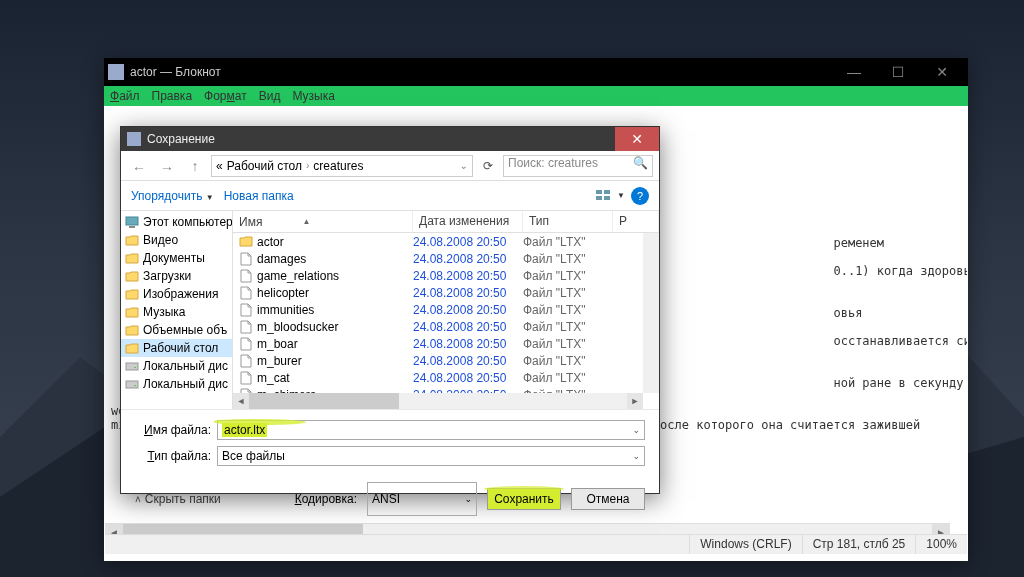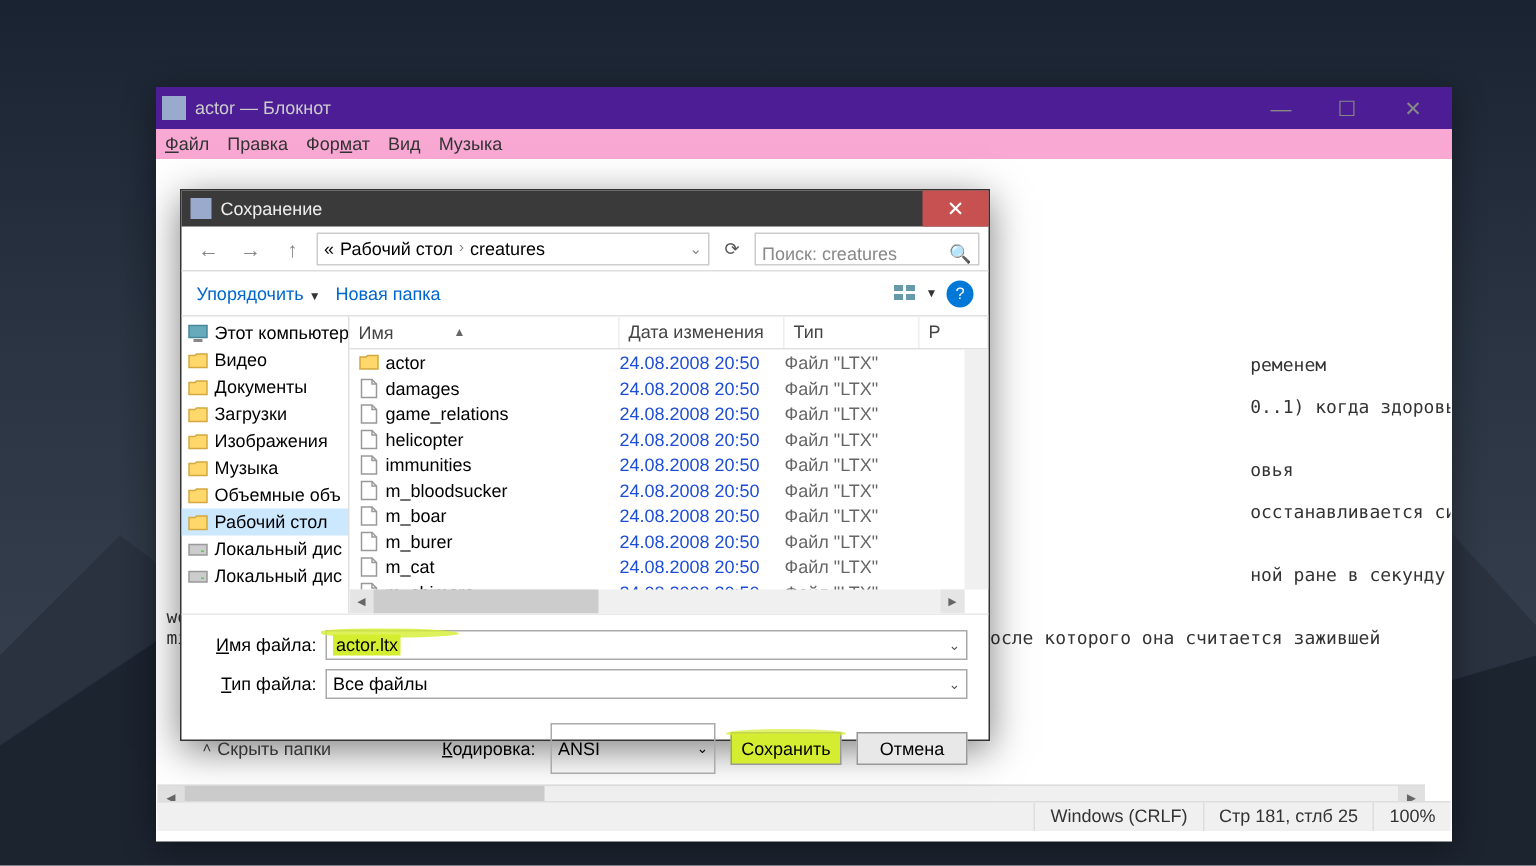--- a/index.html
+++ b/index.html
@@ -1,25 +1,25 @@
 <!DOCTYPE html>
 <html><head>
 <meta charset="utf-8">
 <style>
 * { box-sizing: border-box; margin: 0; padding: 0; font-family: "Segoe UI", Tahoma, sans-serif; }
 body { width: 1024px; height: 577px; overflow: hidden; position: relative; background: linear-gradient(180deg, #1a2332 0%, #2a3442 40%, #3a4452 100%); }
 .mountains { position: absolute; bottom: 0; left: 0; right: 0; height: 320px; }
 .mountains svg { width: 100%; height: 100%; }
 
 .notepad-window { position: absolute; left: 104px; top: 58px; width: 864px; height: 503px; background: #fff; box-shadow: 0 4px 20px rgba(0,0,0,0.4); }
-.notepad-titlebar { height: 28px; background: #4c1d95; display: flex; align-items: center; padding: 0 4px; }
+.notepad-titlebar { height: 28px; background: #000000; display: flex; align-items: center; padding: 0 4px; }
 .notepad-titlebar .icon { width: 16px; height: 16px; background: #9ac; margin-right: 6px; }
 .notepad-titlebar .title { color: #ccc; font-size: 12px; flex: 1; }
 .notepad-titlebar .win-btn { width: 44px; height: 28px; display: flex; align-items: center; justify-content: center; color: #888; font-size: 14px; }
-.notepad-menubar { height: 20px; background: #f9a8d4; display: flex; align-items: center; padding: 0 6px; gap: 12px; font-size: 12px; }
+.notepad-menubar { height: 20px; background: #22c55e; display: flex; align-items: center; padding: 0 6px; gap: 12px; font-size: 12px; }
 .notepad-menubar span { color: #333; }
 .notepad-menubar span u { text-decoration: underline; }
 .notepad-content { position: absolute; left: 1px; right: 1px; top: 48px; bottom: 40px; background: #fff; font-family: Consolas, monospace; font-size: 12px; color: #333; padding: 4px 6px; white-space: pre; overflow: hidden; }
 .notepad-hscroll { position: absolute; left: 1px; right: 18px; bottom: 20px; height: 18px; background: #f0f0f0; border-top: 1px solid #ddd; display: flex; align-items: center; }
 .notepad-hscroll .arrow { width: 18px; height: 18px; background: #e0e0e0; display: flex; align-items: center; justify-content: center; font-size: 10px; color: #666; }
 .notepad-hscroll .track { flex: 1; height: 18px; position: relative; }
 .notepad-hscroll .thumb { position: absolute; left: 0; width: 240px; height: 18px; background: #ccc; }
 .notepad-statusbar { position: absolute; left: 1px; right: 1px; bottom: 7px; height: 20px; background: #f0f0f0; border-top: 1px solid #ddd; display: flex; font-size: 12px; color: #333; }
 .notepad-statusbar .cell { border-left: 1px solid #ddd; padding: 2px 10px; }
 .notepad-statusbar .spacer { flex: 1; }
@@ -27,21 +27,21 @@
 .save-dialog { position: absolute; left: 120px; top: 126px; width: 540px; height: 368px; background: #fff; border: 1px solid #333; box-shadow: 0 6px 24px rgba(0,0,0,0.5); }
 .sd-titlebar { height: 24px; background: #3a3a3a; display: flex; align-items: center; }
 .sd-titlebar .icon { width: 14px; height: 14px; background: #9ac; margin: 0 6px; }
 .sd-titlebar .title { color: #eee; font-size: 12px; flex: 1; }
 .sd-titlebar .close { width: 44px; height: 24px; background: #c75050; color: #fff; display: flex; align-items: center; justify-content: center; font-size: 14px; }
 .sd-nav { height: 30px; border-bottom: 1px solid #ddd; display: flex; align-items: center; padding: 3px 6px; gap: 4px; }
 .sd-nav .nav-btn { width: 24px; height: 22px; display: flex; align-items: center; justify-content: center; color: #888; font-size: 14px; }
 .sd-nav .breadcrumb { flex: 1; height: 22px; border: 1px solid #ccc; display: flex; align-items: center; padding: 0 4px; font-size: 12px; gap: 4px; }
 .sd-nav .breadcrumb .chev { color: #888; font-size: 10px; }
 .sd-nav .refresh { width: 22px; height: 22px; display: flex; align-items: center; justify-content: center; font-size: 12px; color: #555; }
-.sd-nav .searchbox { width: 150px; height: 22px; border: 1px solid #ccc; display: flex; align-items: flex-end; padding: 0 4px; font-size: 12px; color: #888; }
+.sd-nav .searchbox { width: 150px; height: 22px; border: 1px solid #ccc; display: flex; align-items: flex-start; padding: 0 4px; font-size: 12px; color: #888; }
 .sd-nav .searchbox .s-icon { margin-left: auto; color: #666; }
 .sd-toolbar { height: 30px; display: flex; align-items: center; padding: 0 10px; gap: 10px; font-size: 12px; border-bottom: 1px solid #e0e0e0; }
 .sd-toolbar .org { color: #0066cc; }
 .sd-toolbar .drop { font-size: 8px; color: #333; }
 .sd-toolbar .newf { color: #0066cc; }
 .sd-toolbar .right { margin-left: auto; display: flex; align-items: center; gap: 6px; }
 .sd-toolbar .view-icon { width: 16px; height: 16px; display: inline-flex; }
 .sd-toolbar .help { width: 18px; height: 18px; border-radius: 50%; background: #0078d7; color: #fff; display: flex; align-items: center; justify-content: center; font-size: 11px; }
 .sd-body { display: flex; height: 198px; }
 .sd-tree { width: 112px; border-right: 1px solid #e0e0e0; overflow: hidden; font-size: 12px; padding: 2px 0; }

